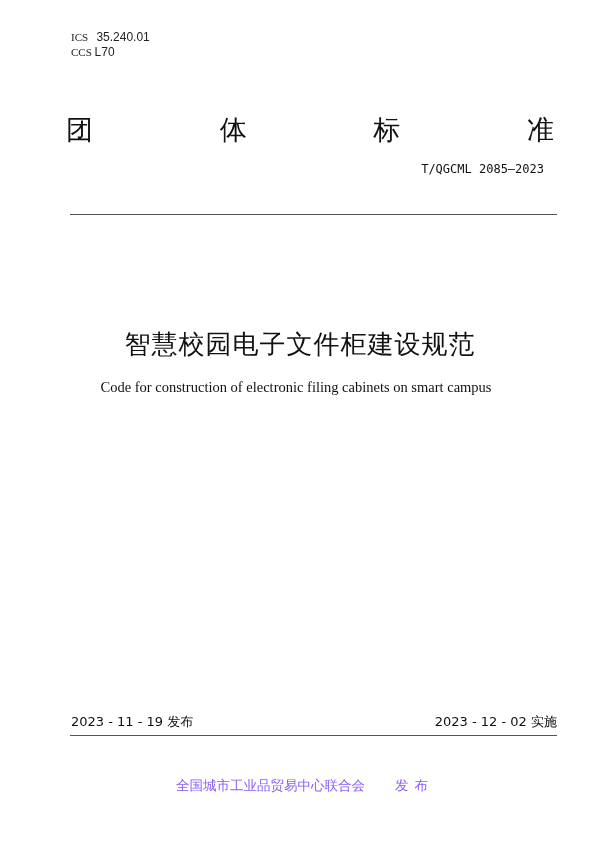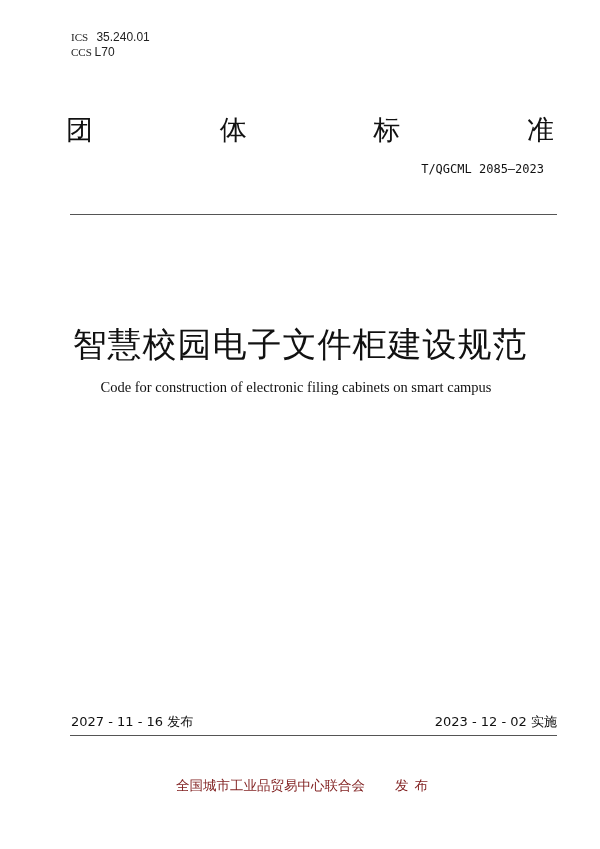--- a/index.html
+++ b/index.html
@@ -53,21 +53,21 @@
       width: 487px;
       height: 1px;
       background: #555;
     }
     .title-cn {
       top: 327px;
       left: 0;
       width: 600px;
       text-align: center;
       font-family: "DejaVu Sans", "Liberation Sans", sans-serif;
-      font-size: 34px;
+      font-size: 26px;
       line-height: 34px;
       color: #111;
       letter-spacing: 1px;
     }
     .title-en {
       top: 378px;
       left: 0;
       width: 592px;
       text-align: center;
       font-family: "Liberation Serif", "DejaVu Serif", serif;
@@ -83,21 +83,21 @@
       color: #111;
     }
     .date-left { left: 71px; }
     .date-right { right: 43px; }
     .publisher {
       top: 777px;
       left: 176px;
       font-family: "DejaVu Sans", "Liberation Sans", sans-serif;
       font-size: 13.5px;
       line-height: 16px;
-      color: #7f1d1d;
+      color: #8b5cf6;
       white-space: pre;
     }
     .publisher .action {
       margin-left: 30px;
       letter-spacing: 6px;
     }
   </style>
 </head>
 <body>
 
@@ -111,18 +111,18 @@
   <span>准</span>
 </div>
 
 <div class="abs std-number">T/QGCML 2085—2023</div>
 
 <div class="abs rule" style="top:214px;"></div>
 
 <div class="abs title-cn">智慧校园电子文件柜建设规范</div>
 <div class="abs title-en">Code for construction of electronic filing cabinets on smart campus</div>
 
-<div class="abs date date-left">2027 - 11 - 16 发布</div>
+<div class="abs date date-left">2023 - 11 - 19 发布</div>
 <div class="abs date date-right">2023 - 12 - 02 实施</div>
 
 <div class="abs rule" style="top:735px;"></div>
 
 <div class="abs publisher"><span>全国城市工业品贸易中心联合会</span><span class="action">发布</span></div>
 
 </body></html>

